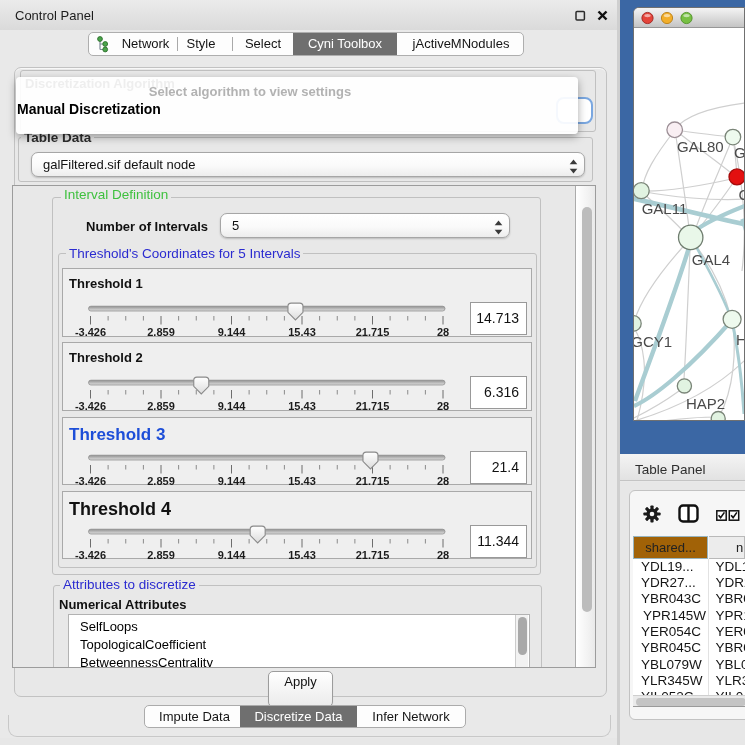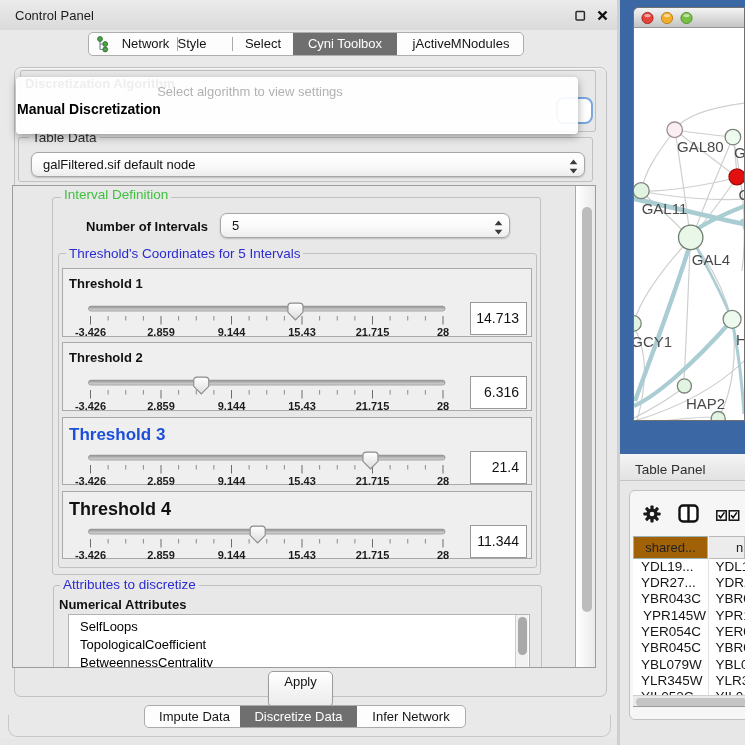--- a/index.html
+++ b/index.html
@@ -30,38 +30,38 @@
 <svg width="14" height="17" viewBox="0 0 14 17" style="position:absolute;left:7px;top:3px">
       <line x1="4" y1="3" x2="4" y2="13.5" stroke="#7d8b96" stroke-width="1.2"></line>
       <line x1="4" y1="8" x2="9.2" y2="8" stroke="#7d8b96" stroke-width="1.2"></line>
       <line x1="4" y1="13.5" x2="9.2" y2="13.5" stroke="#7d8b96" stroke-width="1.2"></line>
       <circle cx="4" cy="3" r="2.4" fill="#4aa54a" stroke="#2c6e2c" stroke-width="0.9"></circle>
       <circle cx="9.2" cy="8" r="2.4" fill="#4aa54a" stroke="#2c6e2c" stroke-width="0.9"></circle>
       <circle cx="9.2" cy="13.5" r="2.4" fill="#4aa54a" stroke="#2c6e2c" stroke-width="0.9"></circle>
     </svg>
 <div class="tabtxt" style="left:20px;width:73px">Network</div>
 <div class="sep" style="left:88px"></div>
-<div class="tabtxt" style="left:81px;width:44px">Style</div>
+<div class="tabtxt" style="left:90px;width:44px">Style</div>
 <div class="sep" style="left:143px"></div>
 <div class="tabtxt" style="left:149px;width:50px">Select</div>
 <div class="tabdark" style="left:204px;width:104px">Cyni Toolbox</div>
 <div class="tabtxt" style="left:308px;width:128px">jActiveMNodules</div>
 </div>
 <div class="abs" style="left:14px;top:67px;width:593px;height:630px;background:#e8e8e8;border:1px solid #c2c2c2;border-radius:7px;box-shadow:inset 0 1px 0 rgba(255,255,255,0.7)"></div>
 <div class="grp" style="left:20px;top:70px;width:576px;height:62px"></div>
 <div class="abs" style="left:25px;top:76px;font-size:13px;font-weight:bold;color:#2a2a2a">Discretization Algorithm</div>
 <div class="abs" style="left:556px;top:97px;width:37px;height:27px;background:#fff;border:2.5px solid #7aa7e0;border-radius:8px"></div>
 <div class="grp" style="left:18px;top:137px;width:575px;height:45px"></div>
-<div class="grptitle" style="left:29px;top:130px;color:#2e2e2e;font-weight:normal">Table Data</div>
+<div class="grptitle" style="left:21px;top:130px;color:#2e2e2e;font-weight:bold">Table Data</div>
 <div class="combo" style="left:31px;top:152px;width:554px;height:25px">galFiltered.sif default node<span style="position:absolute;right:6px;top:5px"><svg width="9" height="15" viewBox="0 0 9 15">
         <path d="M4.5,0.5 L8.3,5.3 L0.7,5.3 Z" fill="#3a3a3a"></path>
         <path d="M4.5,14.5 L8.3,9.7 L0.7,9.7 Z" fill="#3a3a3a"></path>
       </svg></span></div>
 <div class="abs" style="left:16px;top:77px;width:562px;height:57px;background:rgba(255,255,255,0.92);border-radius:4px;box-shadow:0 3px 9px rgba(0,0,0,0.35);z-index:50">
-<div class="abs" style="left:0;top:7px;width:468px;text-align:center;font-size:13px;font-weight:normal;color:#b2b2b2">Select algorithm to view settings</div>
+<div class="abs" style="left:0;top:7px;width:468px;text-align:center;font-size:13px;font-weight:bold;color:#b2b2b2">Select algorithm to view settings</div>
 <div class="abs" style="left:1px;top:24px;font-size:14px;font-weight:bold;color:#000">Manual Discretization</div>
 </div>
 <div class="abs" style="left:12px;top:185px;width:584px;height:483px;border:1px solid #9c9c9c;background:#e8e8e8;overflow:hidden">
 <div class="grp" style="left:39px;top:11px;width:489px;height:378px"></div>
 <div class="grptitle" style="left:48px;top:1px;color:#3fc13f">Interval Definition</div>
 <div class="abs" style="left:73px;top:33px;font-size:13px;font-weight:bold;color:#111">Number of Intervals</div>
 <div class="combo" style="left:207px;top:27px;width:290px;height:25px">5<span style="position:absolute;right:6px;top:5px"><svg width="9" height="15" viewBox="0 0 9 15">
           <path d="M4.5,0.5 L8.3,5.3 L0.7,5.3 Z" fill="#3a3a3a"></path>
           <path d="M4.5,14.5 L8.3,9.7 L0.7,9.7 Z" fill="#3a3a3a"></path>
         </svg></span></div>

